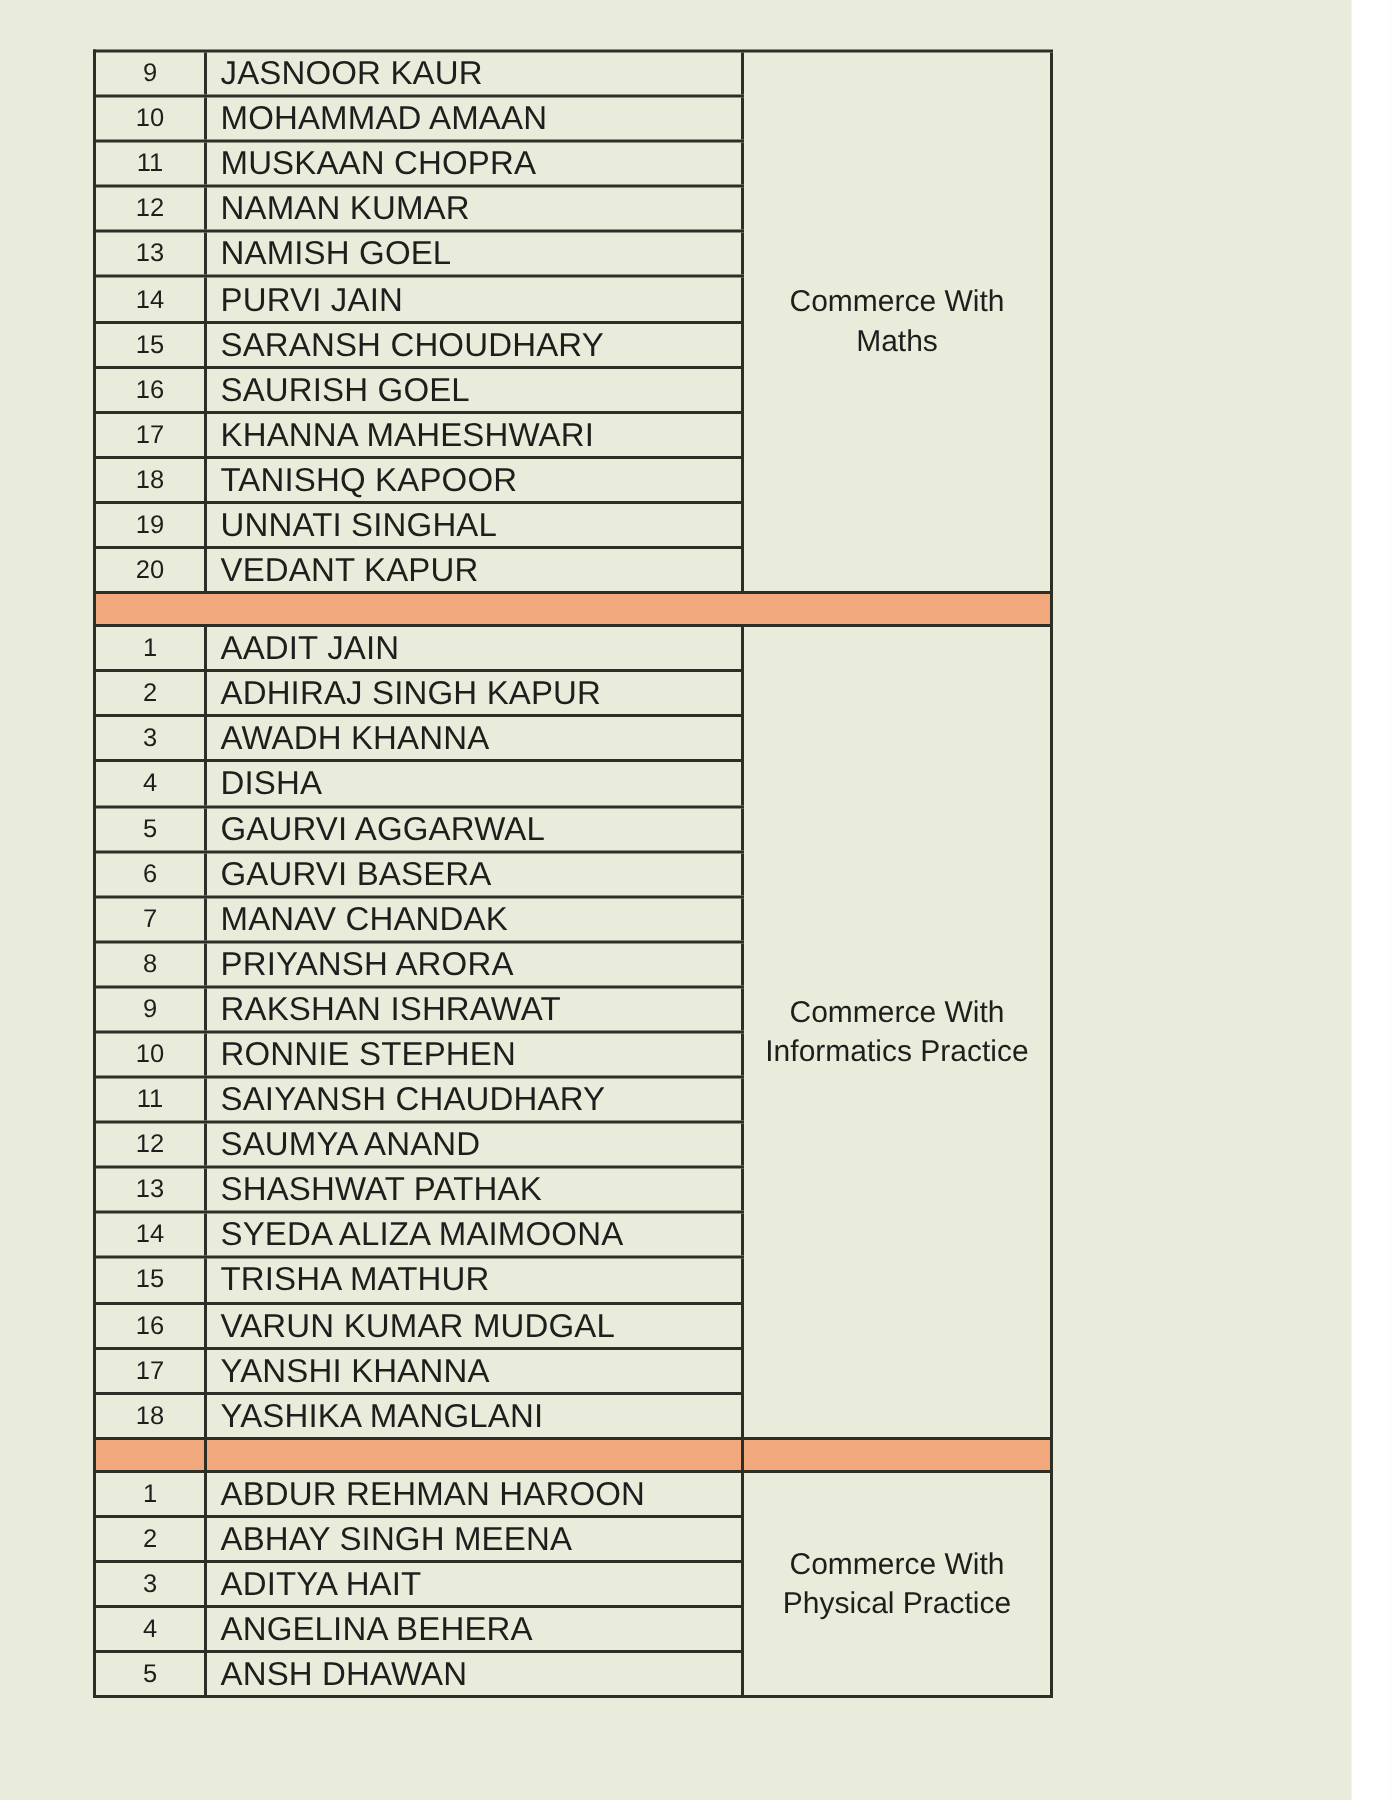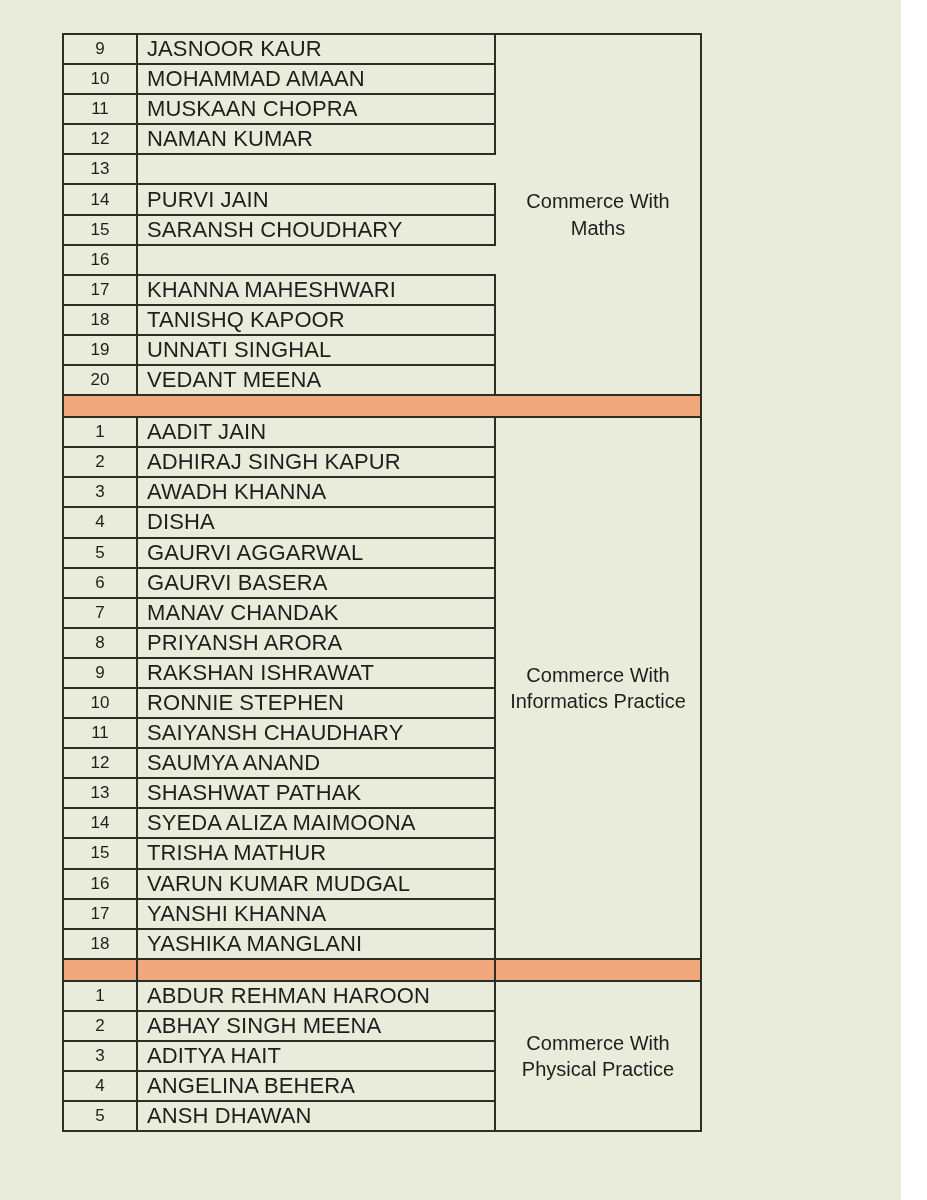--- a/index.html
+++ b/index.html
@@ -117,47 +117,49 @@
           <div class="row">
     <div class="cell-no">11</div>
     <div class="cell-name">MUSKAAN CHOPRA</div>
   </div>
           <div class="row">
     <div class="cell-no">12</div>
     <div class="cell-name">NAMAN KUMAR</div>
   </div>
           <div class="row">
     <div class="cell-no">13</div>
+    <div class="cell-name">NAMISH GOEL</div>
   </div>
           <div class="row">
     <div class="cell-no">14</div>
     <div class="cell-name">PURVI JAIN</div>
   </div>
           <div class="row">
     <div class="cell-no">15</div>
     <div class="cell-name">SARANSH CHOUDHARY</div>
   </div>
           <div class="row">
     <div class="cell-no">16</div>
+    <div class="cell-name">SAURISH GOEL</div>
   </div>
           <div class="row">
     <div class="cell-no">17</div>
     <div class="cell-name">KHANNA MAHESHWARI</div>
   </div>
           <div class="row">
     <div class="cell-no">18</div>
     <div class="cell-name">TANISHQ KAPOOR</div>
   </div>
           <div class="row">
     <div class="cell-no">19</div>
     <div class="cell-name">UNNATI SINGHAL</div>
   </div>
           <div class="row">
     <div class="cell-no">20</div>
-    <div class="cell-name">VEDANT MEENA</div>
+    <div class="cell-name">VEDANT KAPUR</div>
   </div>
         </div>
       <div class="stream-cell">
         <div class="stream-label">Commerce With Maths</div>
       </div>
     </div>
 
     <div class="band"></div>
 
     <div class="section">

